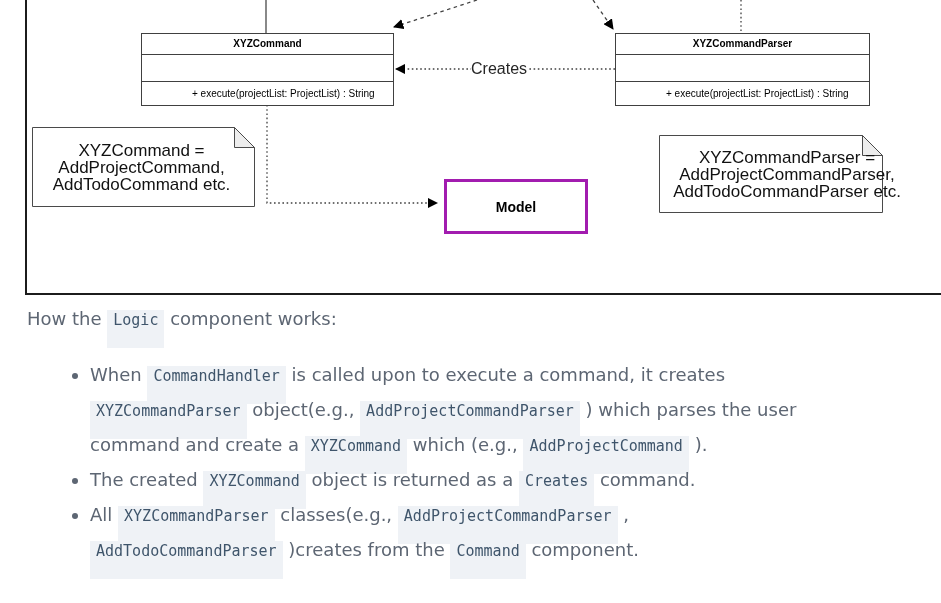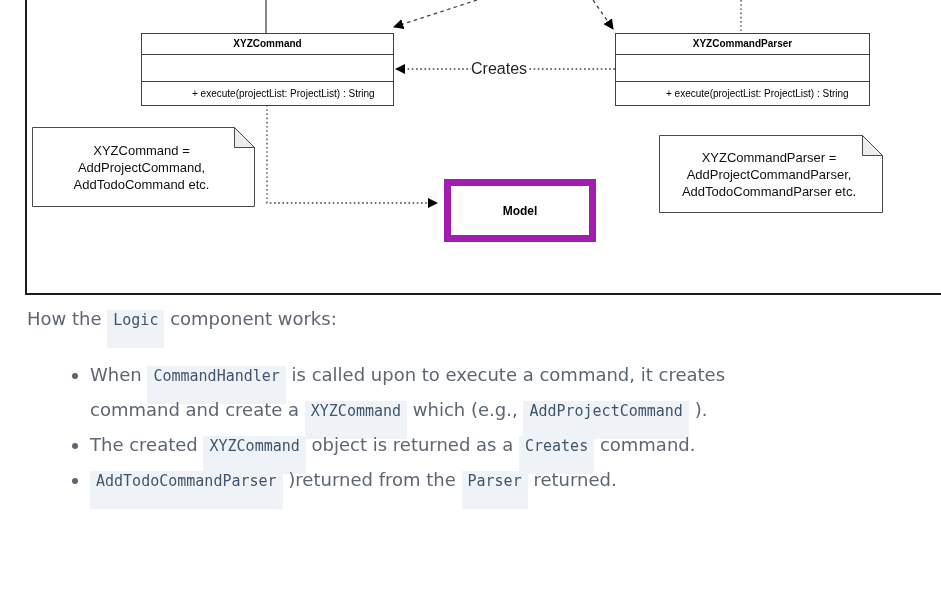--- a/index.html
+++ b/index.html
@@ -24,33 +24,33 @@
   }
   .cbox-title{height:20px;line-height:20px;text-align:center;font-weight:bold;border-bottom:1px solid #404040;}
   .cbox-empty{height:26px;border-bottom:1px solid #404040;}
   .cbox-method{height:23px;line-height:23px;padding-left:6px;white-space:nowrap;margin-left:44px;}
 
   .cbox-cmd{left:114px;top:33px;width:251px;}
   .cbox-parser{left:588px;top:33px;width:253px;}
 
   .model-box{
     position:absolute;left:417px;top:179px;width:138px;height:49px;
-    background:#fff;border:7px solid #a21caf;
+    background:#fff;border:3px solid #a21caf;
     display:flex;align-items:center;justify-content:center;
-    font-size:12px;font-weight:bold;color:#000;
+    font-size:14px;font-weight:bold;color:#000;
   }
 
   .note{position:absolute;}
   .note-1{left:5px;top:127px;width:223px;height:80px;}
-  .note-2{left:632px;top:135px;width:224px;height:78px;}
+  .note-2{left:632px;top:135px;width:224px;height:78px;padding-left:36px;}
   .note svg{position:absolute;left:0;top:0;}
   .note-text{
     position:absolute;left:0;top:0;right:4px;bottom:0;
     display:flex;align-items:center;justify-content:center;text-align:center;
-    white-space:pre-line;font-size:13px;line-height:17px;color:#111;
+    white-space:pre-line;font-size:17px;line-height:17px;color:#111;
   }
 
   .creates-label{
     position:absolute;left:444px;top:62px;width:56px;height:14px;
     background:#fff;text-align:right;font-size:16px;line-height:14px;color:#262626;
   }
 
   
   .doc{
     position:absolute;left:0;top:293px;width:941px;
@@ -132,22 +132,24 @@
 
 </div>
 
 <div class="doc">
   <div class="doc-heading">
       <div><span>How the </span><span class="code">Logic</span><span> component works:</span></div>
     </div>
   <ul>
     <li>
         <div><span>When </span><span class="code">CommandHandler</span><span> is called upon to execute a command, it creates</span></div>
+        <div><span class="code">XYZCommandParser</span><span> object(e.g., </span><span class="code">AddProjectCommandParser</span><span> ) which parses the user</span></div>
         <div><span>command and create a </span><span class="code">XYZCommand</span><span> which (e.g., </span><span class="code">AddProjectCommand</span><span> ).</span></div>
       </li>
     <li>
         <div><span>The created </span><span class="code">XYZCommand</span><span> object is returned as a </span><span class="code">Creates</span><span> command.</span></div>
       </li>
     <li>
-        <div><span class="code">AddTodoCommandParser</span><span> )returned from the </span><span class="code">Parser</span><span> returned.</span></div>
+        <div><span>All </span><span class="code">XYZCommandParser</span><span> classes(e.g., </span><span class="code">AddProjectCommandParser</span><span> ,</span></div>
+        <div><span class="code">AddTodoCommandParser</span><span> )creates from the </span><span class="code">Command</span><span> component.</span></div>
       </li>
   </ul>
 </div>
 
 </body></html>

